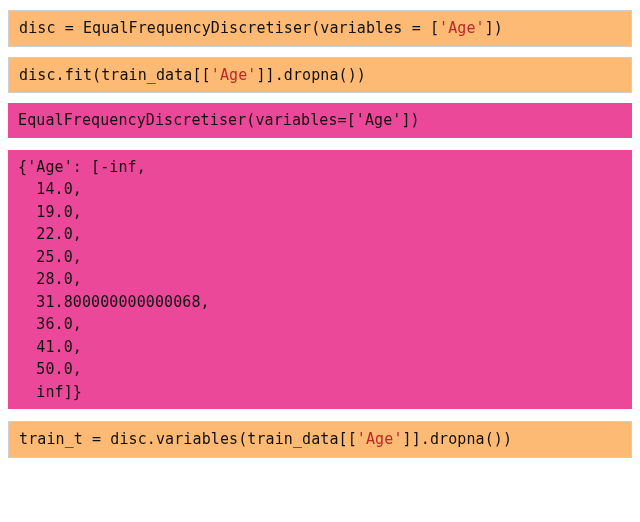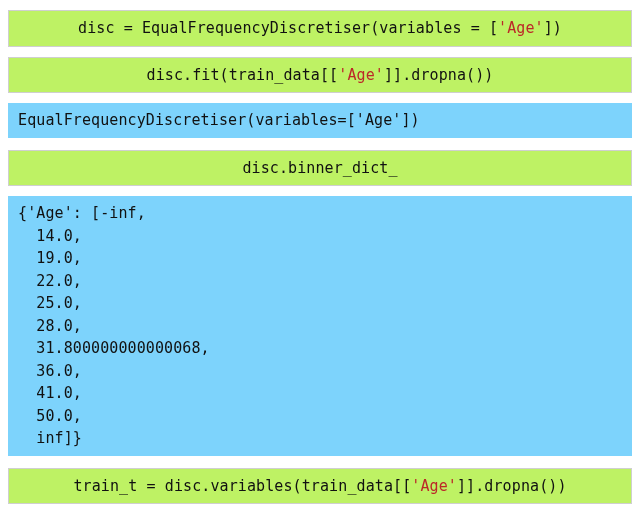--- a/index.html
+++ b/index.html
@@ -10,52 +10,50 @@
     font-size: 15px;
     line-height: 1.5;
     color: #111;
   }
   .page {
     width: 640px;
     box-sizing: border-box;
     padding: 10px 8px 12px 8px;
   }
   .code-cell {
-    background: #bef264;
+    background: #fdba74;
     border: 1px solid #cfcfcf;
     padding: 6px 10px;
     margin-bottom: 10px;
     white-space: pre;
     font-family: inherit;
     letter-spacing: 0.1px;
-    text-align: center;
   }
   .output-cell {
-    background: #7dd3fc;
+    background: #ec4899;
     padding: 6px 10px;
     margin-bottom: 12px;
     white-space: pre;
     font-family: inherit;
     letter-spacing: 0.1px;
   }
   .tok-str  { color: #BC2828; }
   .tok-plain{ color: #111; }
 </style>
 </head>
 <body>
 
 <div class="page">
 
   <div class="code-cell"><span><span class="tok-plain">disc </span><span class="tok-plain">=</span><span class="tok-plain"> EqualFrequencyDiscretiser(variables </span><span class="tok-plain">=</span><span class="tok-plain"> [</span><span class="tok-str">'Age'</span><span class="tok-plain">])</span></span></div>
 
   <div class="code-cell"><span><span class="tok-plain">disc.fit(train_data[[</span><span class="tok-str">'Age'</span><span class="tok-plain">]].dropna())</span></span></div>
 
   <div class="output-cell"><span><span class="tok-plain">EqualFrequencyDiscretiser(variables=['Age'])</span></span></div>
 
-  <div class="code-cell"><span><span class="tok-plain">disc.binner_dict_</span></span></div>
 
   <div class="output-cell"><span><span class="tok-plain">{'Age': [-inf,
   14.0,
   19.0,
   22.0,
   25.0,
   28.0,
   31.800000000000068,
   36.0,
   41.0,

